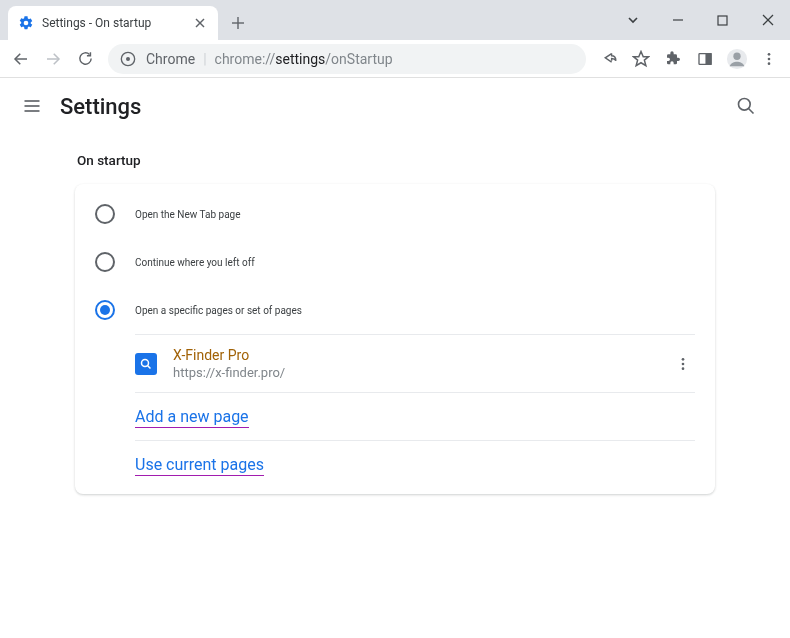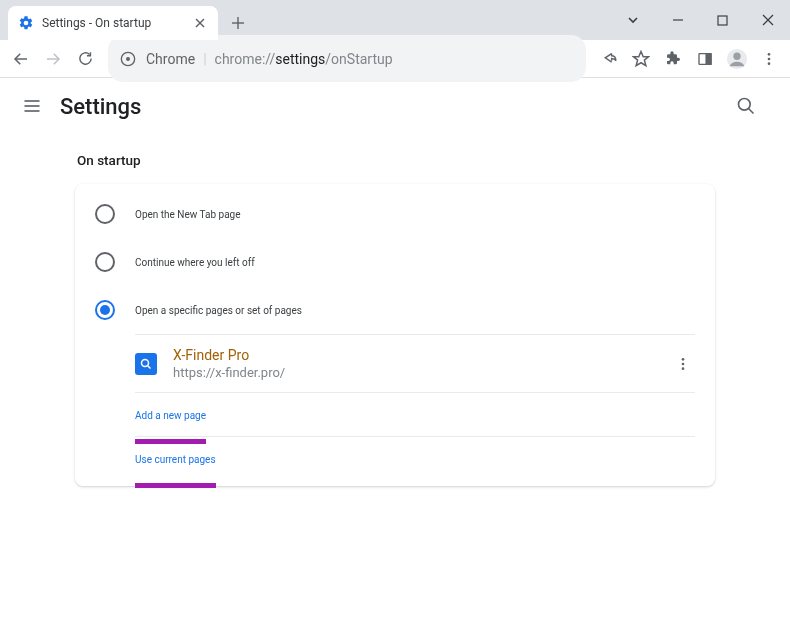--- a/index.html
+++ b/index.html
@@ -33,21 +33,21 @@
   .newtab { width: 28px; height: 28px; margin-left: 6px; margin-bottom: 3px; display:flex; align-items:center; justify-content:center; color:#5f6368; cursor:pointer; border-radius: 50%; }
   .winctrls { margin-left: auto; display:flex; align-items: center; height: 40px; }
   .winctrls .wc { width: 45px; height: 30px; display:flex; align-items:center; justify-content:center; color:#3c4043; cursor:pointer; }
   .chev { width: 45px; display:flex; align-items:center; justify-content:center; color:#3c4043; }
   
   .toolbar { height: 38px; background:#fff; border-bottom: 1px solid #e0e0e0; display:flex; align-items:center; padding: 0 6px; gap: 2px; }
   .tbtn { width: 30px; height: 30px; display:flex; align-items:center; justify-content:center; color:#5f6368; border-radius:50%; cursor:pointer; }
   .tbtn.disabled { color:#bdc1c6; cursor:default; }
   .omnibox {
     flex: 1;
-    height: 47px;
+    height: 30px;
     background: #f1f3f4;
     border-radius: 15px;
     display:flex; align-items:center;
     padding: 0 12px;
     margin: 12px 6px;
     color:#5f6368;
     font-size: 14px;
   }
   .omnibox .lock { margin-right: 10px; display:flex; align-items:center; }
   .omnibox .prefix { color:#5f6368; }
@@ -104,23 +104,23 @@
   }
   .page-info { flex:1; }
   .page-name { font-size:14px; color:#a16207; }
   .page-url { font-size:13px; color:#80868b; margin-top:2px; }
   .kebab { width:24px; color:#5f6368; cursor:pointer; display:flex; align-items:center; justify-content:center; }
   .link-row {
     padding: 14px 0; border-bottom: 1px solid #e8eaed;
   }
   .link-row:last-child { border-bottom:none; }
   .link-row a {
-    color:#1a73e8; font-size:10px; text-decoration:none;
-    border-bottom: 5px solid #a21caf;
-    padding-bottom: 18px;
+    color:#1a73e8; font-size:16px; text-decoration:none;
+    border-bottom: 1px solid #a21caf;
+    padding-bottom: 1px;
     cursor:pointer;
   }
   svg { display:block; }
 </style>
 </head>
 <body>
 
 <div class="titlebar">
   <div class="tab">
     <span class="favicon">

